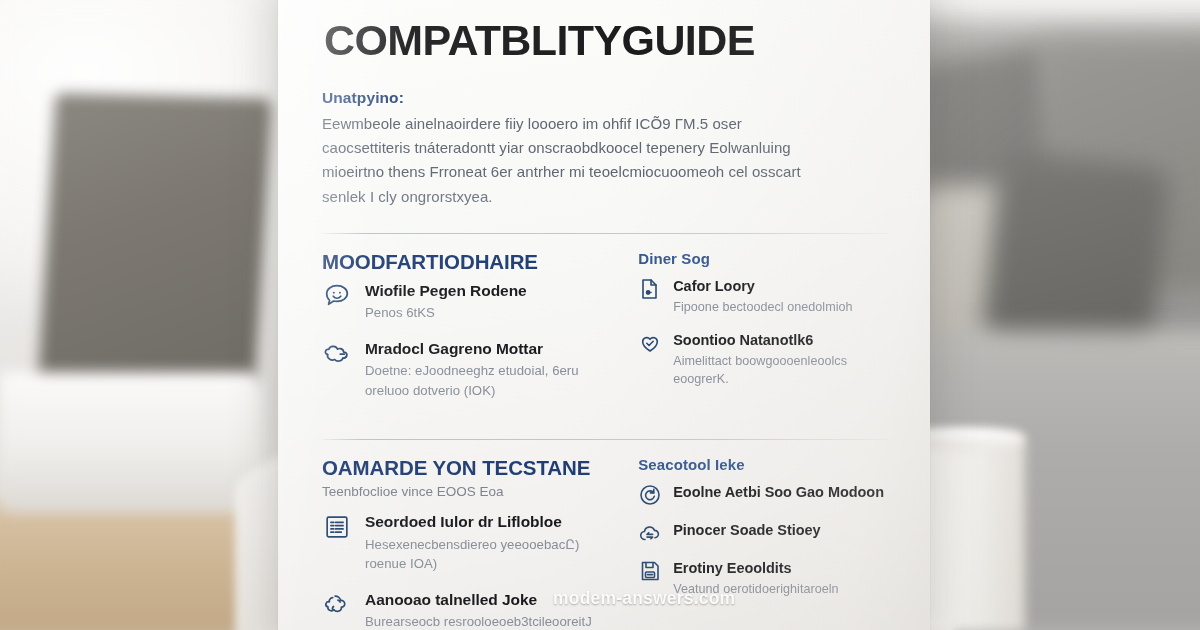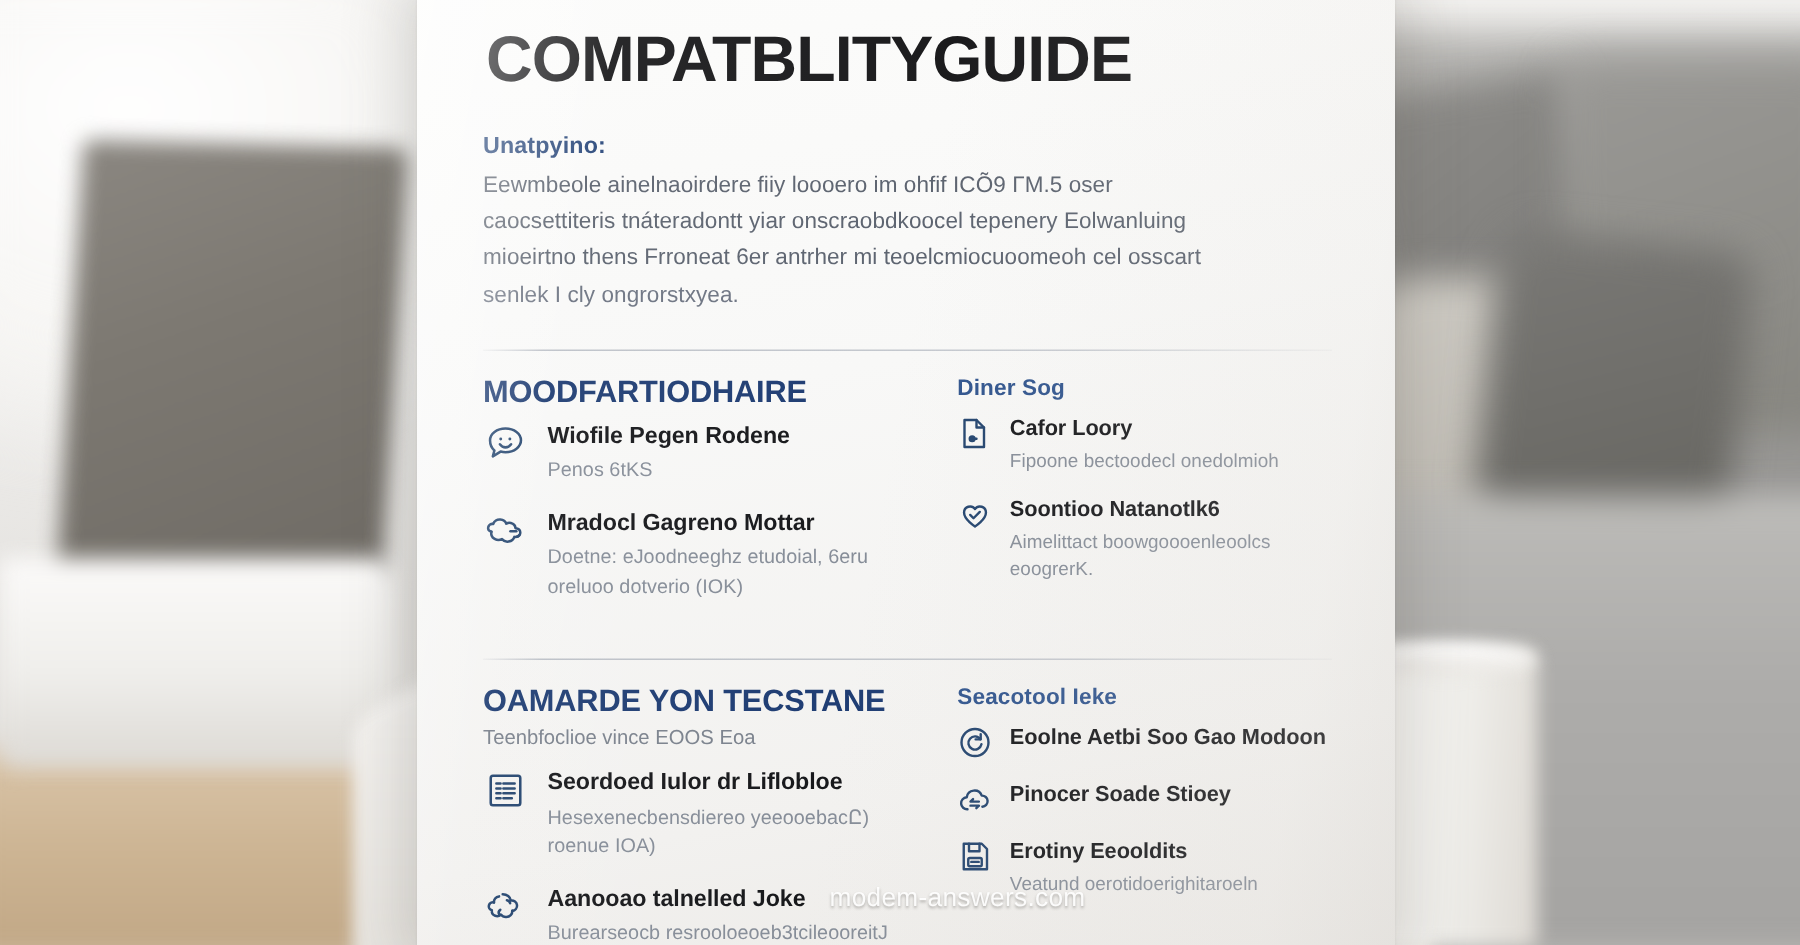--- a/index.html
+++ b/index.html
@@ -200,21 +200,21 @@
     letter-spacing:.03px;
   }
   .col-right .item { margin-bottom:13px; gap:11px; }
   .col-right .item-desc { font-size:12.6px; }
 
   .row2 { margin-top:6px; }
 
   
   .watermark {
     position:absolute; left:553px; top:588px;
-    font-size:17.5px; font-weight:400; letter-spacing:.2px;
+    font-size:17.5px; font-weight:700; letter-spacing:.2px;
     color:rgba(255,255,255,.92);
     text-shadow:0 1px 2px rgba(90,88,85,.45);
     user-select:none;
   }
 </style>
 </head>
 <body>
 
 <div class="backdrop">
   <div class="bg-base"></div>

